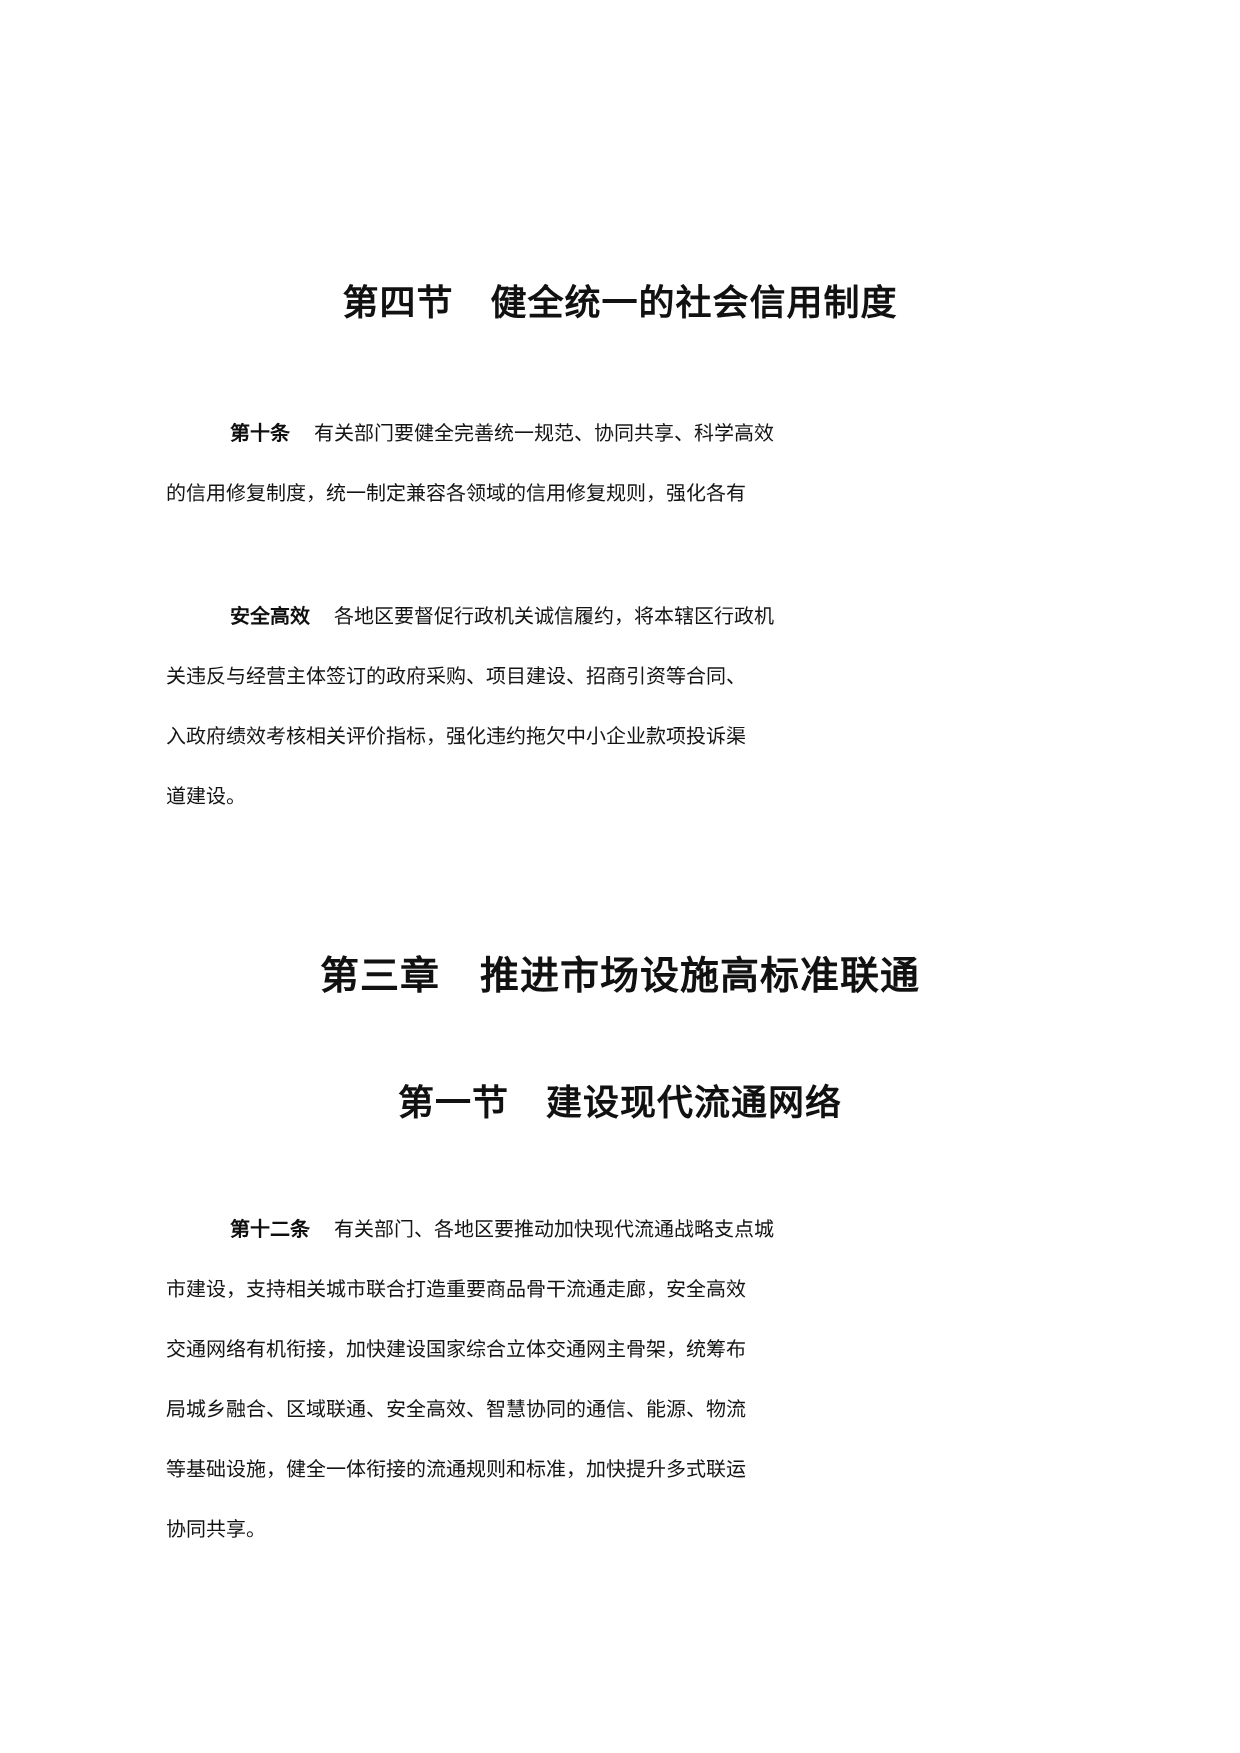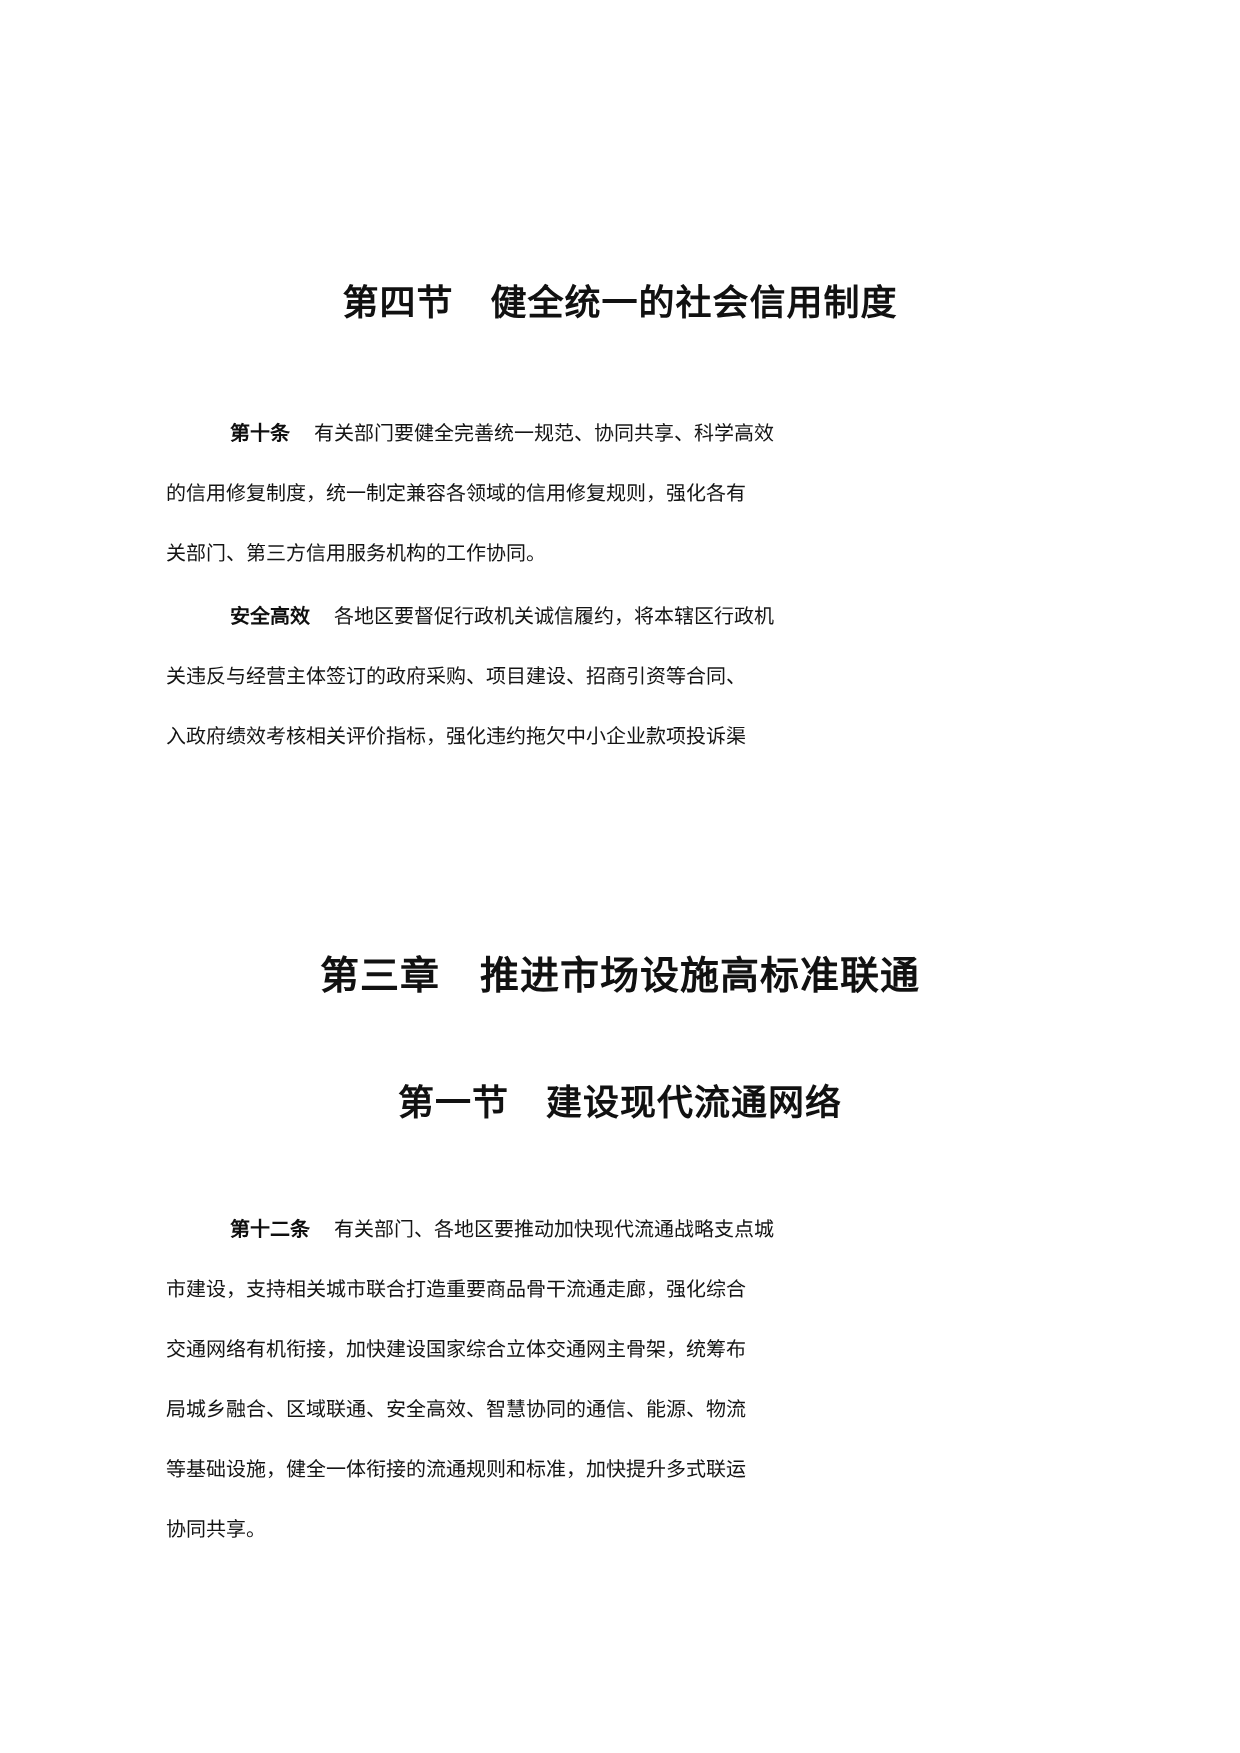--- a/index.html
+++ b/index.html
@@ -67,39 +67,39 @@
 
 <div class="page">
 
   <h2 class="center-heading sec-heading" style="top:285px">第四节　健全统一的社会信用制度</h2>
 
   <div class="para" style="top:403px">
     <div class="line">
       <span class="indent"></span><span class="art-num">第十条</span><span>有关部门要健全完善统一规范、协同共享、科学高效</span>
     </div>
     <div class="line">的信用修复制度，统一制定兼容各领域的信用修复规则，强化各有</div>
-    <div class="line">关部门、第三方信用服务机构的工作协同。</div>
   </div>
 
   <div class="para" style="top:586px">
     <div class="line">
       <span class="indent"></span><span class="art-num">安全高效</span><span>各地区要督促行政机关诚信履约，将本辖区行政机</span>
     </div>
     <div class="line">关违反与经营主体签订的政府采购、项目建设、招商引资等合同、</div>
     <div class="line">入政府绩效考核相关评价指标，强化违约拖欠中小企业款项投诉渠</div>
+    <div class="line">道建设。</div>
   </div>
 
   <h1 class="center-heading chapter-heading" style="top:956px">第三章　推进市场设施高标准联通</h1>
 
   <h2 class="center-heading sec-heading" style="top:1085px">第一节　建设现代流通网络</h2>
 
   <div class="para" style="top:1199px">
     <div class="line">
       <span class="indent"></span><span class="art-num">第十二条</span><span>有关部门、各地区要推动加快现代流通战略支点城</span>
     </div>
-    <div class="line">市建设，支持相关城市联合打造重要商品骨干流通走廊，强化综合</div>
+    <div class="line">市建设，支持相关城市联合打造重要商品骨干流通走廊，安全高效</div>
     <div class="line">交通网络有机衔接，加快建设国家综合立体交通网主骨架，统筹布</div>
     <div class="line">局城乡融合、区域联通、安全高效、智慧协同的通信、能源、物流</div>
     <div class="line">等基础设施，健全一体衔接的流通规则和标准，加快提升多式联运</div>
     <div class="line">协同共享。</div>
   </div>
 
 </div>
 
 </body></html>

